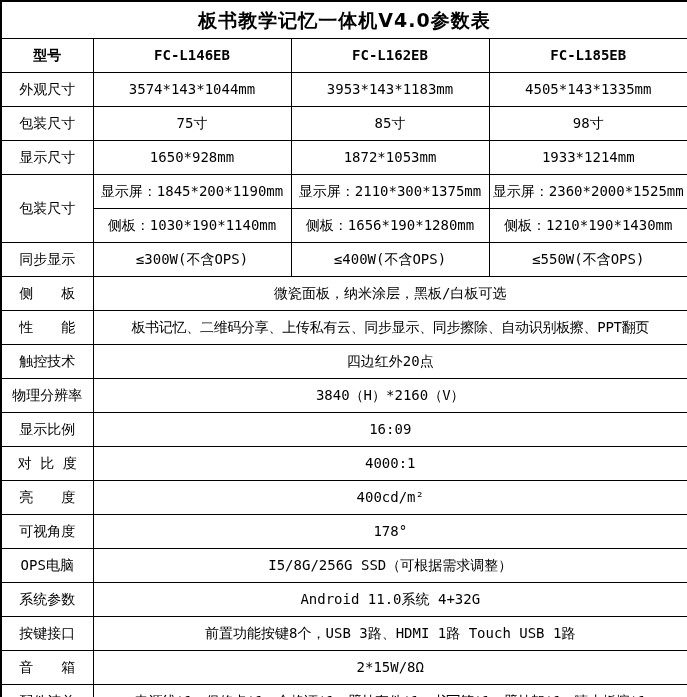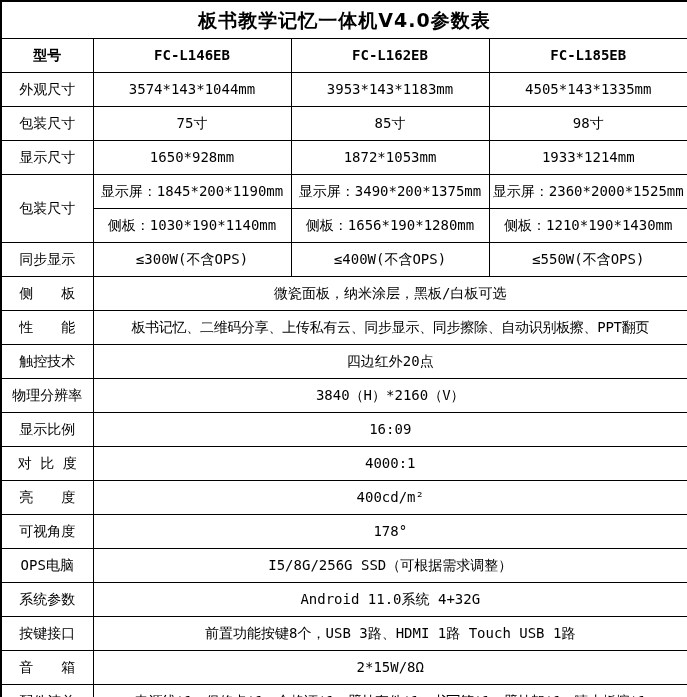--- a/index.html
+++ b/index.html
@@ -69,21 +69,21 @@
     <tr>
       <td class="label-cell">显示尺寸</td>
       <td class="value-cell">1650*928mm</td>
       <td class="value-cell">1872*1053mm</td>
       <td class="value-cell">1933*1214mm</td>
     </tr>
 
     <tr>
       <td class="label-cell" rowspan="2">包装尺寸</td>
       <td class="value-cell">显示屏：1845*200*1190mm</td>
-      <td class="value-cell">显示屏：3490*200*1375mm</td>
+      <td class="value-cell">显示屏：2110*300*1375mm</td>
       <td class="value-cell">显示屏：2360*2000*1525mm</td>
     </tr>
     <tr>
       <td class="value-cell">侧板：1030*190*1140mm</td>
       <td class="value-cell">侧板：1656*190*1280mm</td>
       <td class="value-cell">侧板：1210*190*1430mm</td>
     </tr>
 
     <tr>
       <td class="label-cell">同步显示</td>

